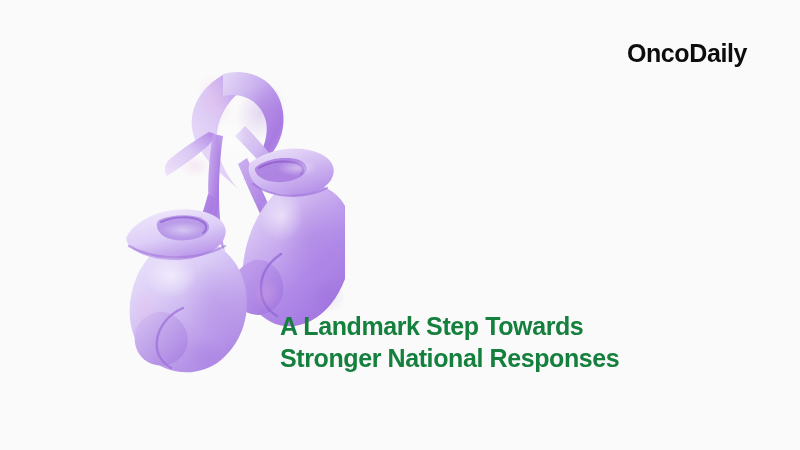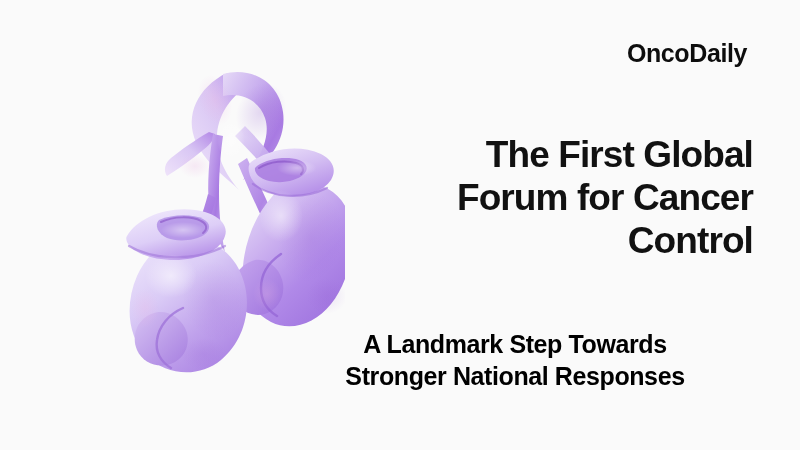--- a/index.html
+++ b/index.html
@@ -59,28 +59,28 @@
     font-weight: 700;
     line-height: 43px;
     letter-spacing: -0.9px;
     color: #111111;
   }
   .headline .ln { display:block; white-space: nowrap; }
 
   .subhead {
     position: absolute;
     right: 70px;
-    top: 328px;
+    top: 310px;
     width: 470px;
-    text-align: center;
+    text-align: left;
     font-size: 25px;
     font-weight: 700;
     line-height: 32px;
     letter-spacing: -0.4px;
-    color: #000000;
+    color: #15803d;
   }
   .subhead .ln { display:block; white-space: nowrap; }
 </style>
 </head>
 <body>
 
 <div class="slide">
 
   <div class="illustration">
     <svg viewBox="0 0 270 400" xmlns="http://www.w3.org/2000/svg" aria-hidden="true">
@@ -260,24 +260,19 @@
         <ellipse cx="96" cy="268" rx="26" ry="22" fill="url(#hiLight)" opacity="0.65"></ellipse>
         <ellipse cx="70" cy="300" rx="14" ry="20" fill="url(#blushPink)" opacity="0.5"></ellipse>
         <ellipse cx="128" cy="346" rx="22" ry="16" fill="url(#blushDeep)" opacity="0.3"></ellipse>
         <ellipse cx="108" cy="222" rx="22" ry="8" fill="url(#hiLight)" opacity="0.5"></ellipse>
       </g>
     </svg>
   </div>
 
   <div class="brand">OncoDaily</div>
 
-  <div class="headline">
-    <span class="ln">The First Global</span>
-    <span class="ln">Forum for Cancer</span>
-    <span class="ln">Control</span>
-  </div>
 
   <div class="subhead">
     <span class="ln">A Landmark Step Towards</span>
     <span class="ln">Stronger National Responses</span>
   </div>
 
 </div>
 
 </body></html>

